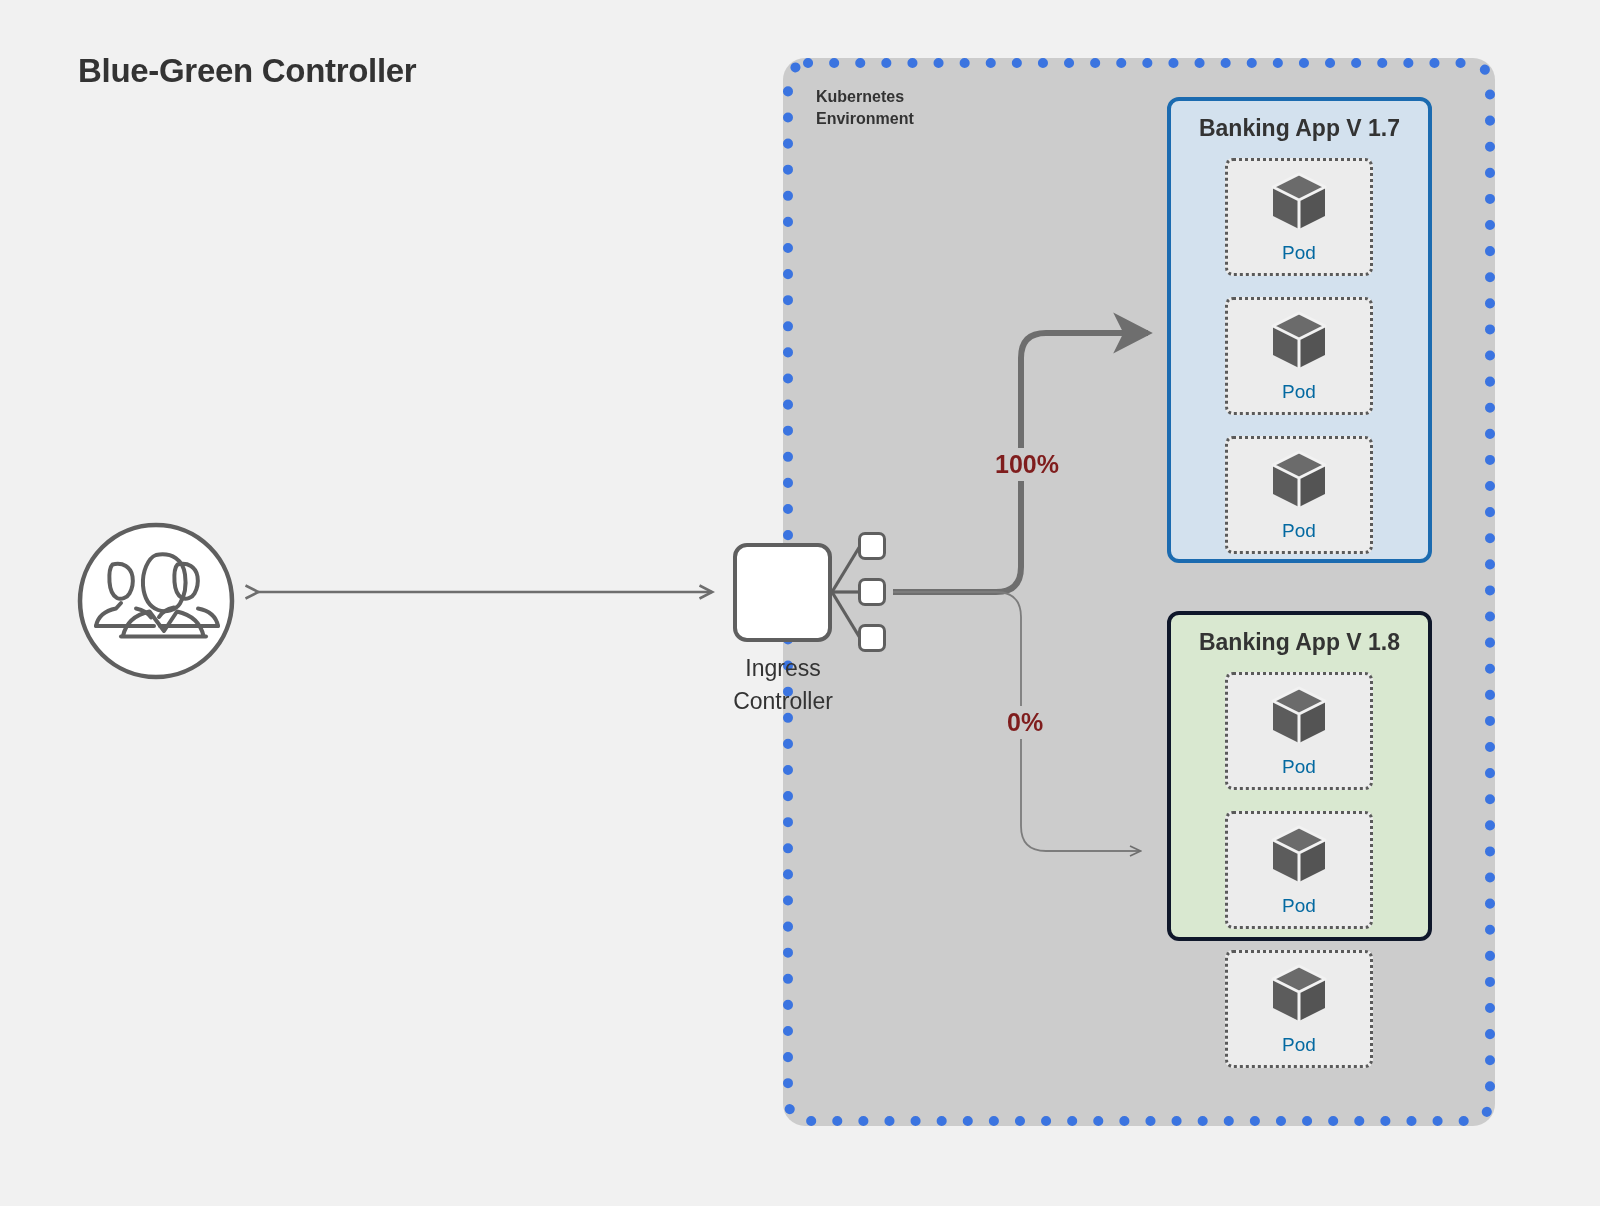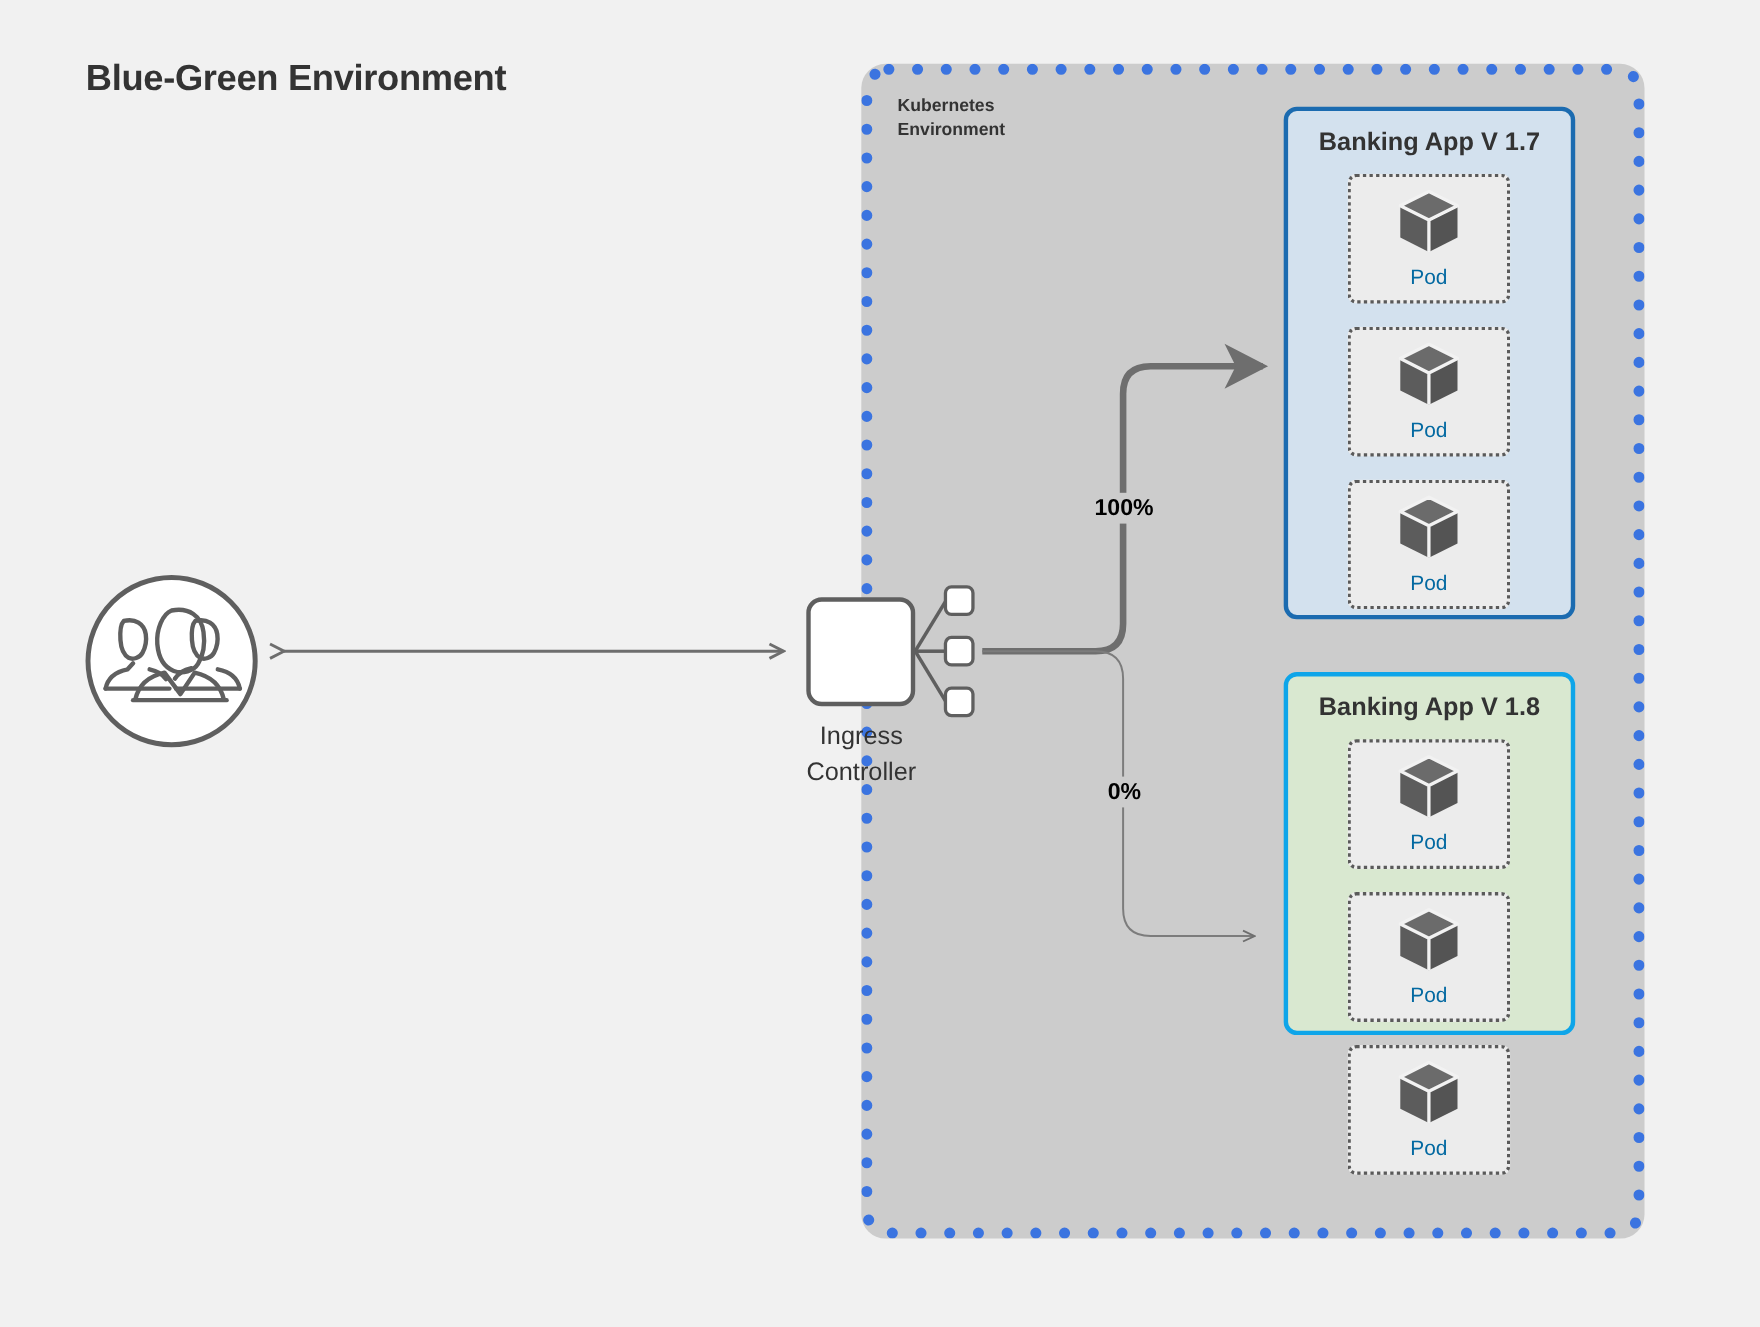--- a/index.html
+++ b/index.html
@@ -78,21 +78,21 @@
     height: 466px;
     background: #d3e1ee;
     border: 4px solid #1b6bb0;
   }
   .app-box.green {
     left: 1167px;
     top: 611px;
     width: 265px;
     height: 330px;
     background: #d9e8d0;
-    border: 4px solid #0ea5e9;
+    border: 4px solid #0f172a;
   }
   .app-title {
     position: absolute;
     left: 0;
     right: 0;
     top: 14px;
     text-align: center;
     font-size: 23px;
     font-weight: bold;
     color: #333333;
@@ -173,34 +173,34 @@
     position: absolute;
     left: 76px;
     top: 521px;
     width: 160px;
     height: 160px;
   }
 
   
   .traffic-label {
     position: absolute;
-    font-size: 21px;
+    font-size: 25px;
     font-weight: bold;
-    color: #000000;
+    color: #7f1d1d;
     background: #cccccc;
     padding: 2px 7px;
     white-space: nowrap;
   }
   .traffic-label.top   { left: 988px; top: 448px; }
   .traffic-label.bottom{ left: 1000px; top: 706px; }
 </style>
 </head>
 <body>
 
-<div class="title">Blue-Green Environment</div>
+<div class="title">Blue-Green Controller</div>
 
 <div class="k8s-box"></div>
 
 <svg class="k8s-dots" viewBox="0 0 712 1068" width="712" height="1068">
   <rect x="5" y="5" width="702" height="1058" rx="20" ry="20" fill="none" stroke="#3b74e0" stroke-width="10" stroke-linecap="round" stroke-dasharray="0.1 26"></rect>
 </svg>
 
 <div class="k8s-label">Kubernetes
 Environment</div>
 

